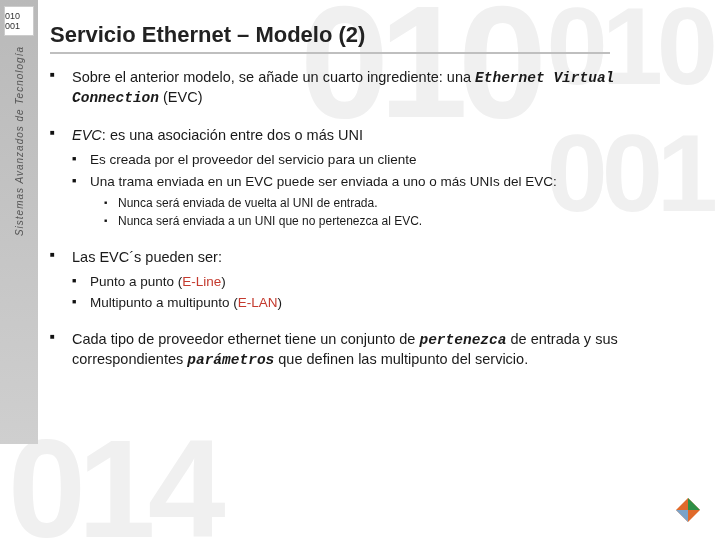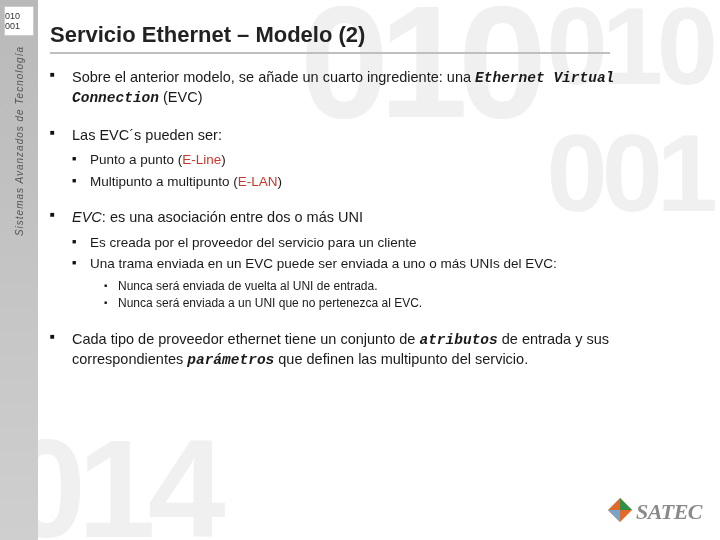--- a/index.html
+++ b/index.html
@@ -6,21 +6,21 @@
   html, body { width: 720px; height: 540px; overflow: hidden; font-family: Verdana, Arial, sans-serif; }
   body { background: #ffffff; position: relative; }
 
   
   .bg-digits { position: absolute; inset: 0; color: #f0f0f0; font-weight: 700; font-family: Arial, sans-serif; pointer-events: none; z-index: 0; }
   .bg-digits .d { position: absolute; }
   .d-tr1 { top: -18px; right: 8px; font-size: 110px; letter-spacing: -6px; }
   .d-tm1 { top: -30px; left: 300px; font-size: 160px; letter-spacing: -10px; }
   .d-bl { bottom: -30px; left: 8px; font-size: 140px; letter-spacing: -8px; }
 
-  .sidebar { position: absolute; left: 0; top: 0; width: 38px; height: 540px; background: linear-gradient(#b9b9b9,#cfcfcf); z-index: 2; display: flex; flex-direction: column; align-items: center; }
+  .sidebar { position: absolute; left: 0; top: 0; width: 38px; height: 444px; background: linear-gradient(#b9b9b9,#cfcfcf); z-index: 2; display: flex; flex-direction: column; align-items: center; }
   .sidebar .logo-icon { width: 30px; height: 30px; margin-top: 6px; background: #fff; border: 1px solid #ccc; display: flex; align-items: center; justify-content: center; font-size: 9px; color:#333; }
   .sidebar .mini-title { writing-mode: vertical-rl; transform: rotate(180deg); color: #555; font-size: 10px; letter-spacing: 1px; margin-top: 10px; font-style: italic; }
 
   .content { position: absolute; left: 50px; top: 22px; right: 16px; z-index: 3; }
   h1.title { font-size: 22px; font-weight: 700; color: #222; margin-bottom: 4px; }
   .rule { height: 2px; background: #bfbfbf; width: 560px; margin-bottom: 14px; }
 
   ul.lvl1 { list-style: none; }
   ul.lvl1 > li { position: relative; padding-left: 22px; margin-bottom: 18px; font-size: 14.5px; line-height: 1.32; color: #1a1a1a; }
   ul.lvl1 > li::before { content: "■"; position: absolute; left: 0; top: 2px; font-size: 8px; color: #111; }
@@ -61,54 +61,53 @@
   <h1 class="title">Servicio Ethernet – Modelo (2)</h1>
   <div class="rule"></div>
 
   <ul class="lvl1">
 
     <li>
       <span>Sobre el anterior modelo, se añade un cuarto ingrediente: una </span><span class="bi">Ethernet Virtual Connection</span><span> (EVC)</span>
     </li>
 
     <li>
-      <span>Las EVC´s pueden ser:</span>
-      <ul class="lvl2">
-        <li>
-          <span>Punto a punto (</span><span class="red">E-Line</span><span>)</span>
-        </li>
-        <li>
-          <span>Multipunto a multipunto (</span><span class="red">E-LAN</span><span>)</span>
-        </li>
-      </ul>
-    </li>
-
-    <li>
       <span class="i">EVC</span><span>: es una asociación entre dos o más UNI</span>
       <ul class="lvl2">
         <li>Es creada por el proveedor del servicio para un cliente</li>
         <li>
           <span>Una trama enviada en un EVC puede ser enviada a uno o más UNIs del EVC:</span>
           <ul class="lvl3">
             <li>Nunca será enviada de vuelta al UNI de entrada.</li>
             <li>Nunca será enviada a un UNI que no pertenezca al EVC.</li>
           </ul>
         </li>
       </ul>
     </li>
 
     <li>
-      <span>Cada tipo de proveedor ethernet tiene un conjunto de </span><span class="bi">atributos</span><span> de entrada y sus correspondientes </span><span class="bi">parámetros</span><span> que definen las multipunto del servicio.</span>
+      <span>Las EVC´s pueden ser:</span>
+      <ul class="lvl2">
+        <li>
+          <span>Punto a punto (</span><span class="red">E-Line</span><span>)</span>
+        </li>
+        <li>
+          <span>Multipunto a multipunto (</span><span class="red">E-LAN</span><span>)</span>
+        </li>
+      </ul>
+    </li>
+
+    <li>
+      <span>Cada tipo de proveedor ethernet tiene un conjunto de </span><span class="bi">pertenezca</span><span> de entrada y sus correspondientes </span><span class="bi">parámetros</span><span> que definen las multipunto del servicio.</span>
     </li>
 
   </ul>
 </div>
 
 <div class="footer-logo">
   <span class="mark">
     <svg width="28" height="28" viewBox="0 0 28 28">
       <polygon points="14,2 26,14 14,26 2,14" fill="#e06a2b"></polygon>
       <polygon points="14,2 26,14 14,14" fill="#2f8f46"></polygon>
       <polygon points="2,14 14,14 14,26" fill="#7aa3c9"></polygon>
     </svg>
   </span>
-  <span class="brand">SATEC</span>
 </div>
 
 </body></html>

